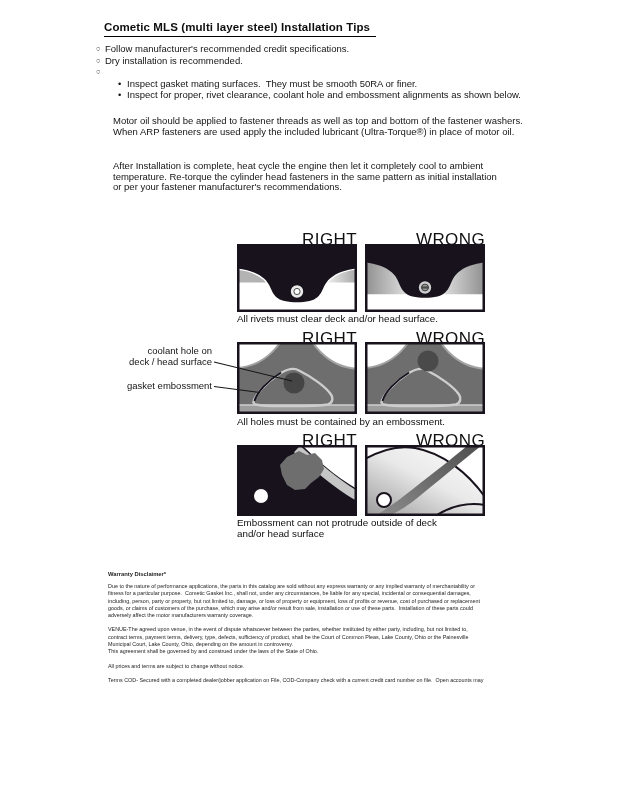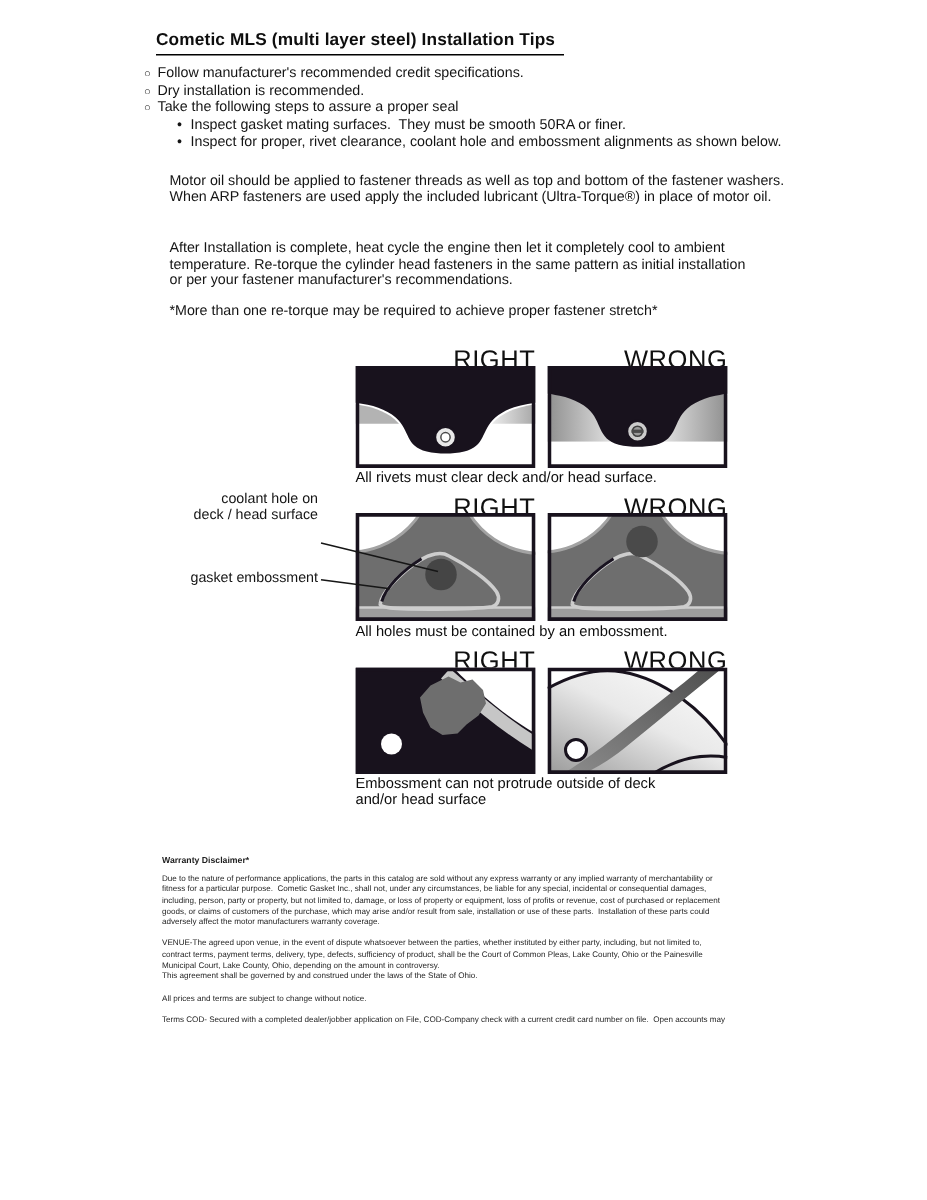--- a/index.html
+++ b/index.html
@@ -41,32 +41,31 @@
 </head>
 <body>
 
 <div class="page">
 
   <h1 class="abs title">Cometic MLS (multi layer steel) Installation Tips</h1>
 
   <div class="abs bullets">
     <div class="b"><span class="mk">○</span><span>Follow manufacturer's recommended credit specifications.</span></div>
     <div class="b"><span class="mk">○</span><span>Dry installation is recommended.</span></div>
-    <div class="b"><span class="mk">○</span><span>Take the following steps to assure a proper seal</span></div>
+    <div class="b"><span class="mk">○</span></div>
     <div class="b sub"><span class="mk">•</span><span>Inspect gasket mating surfaces.  They must be smooth 50RA or finer.</span></div>
     <div class="b sub"><span class="mk">•</span><span>Inspect for proper, rivet clearance, coolant hole and embossment alignments as shown below.</span></div>
   </div>
 
   <div class="abs diesel">
     <p>Motor oil should be applied to fastener threads as well as top and bottom of the fastener washers.
 When ARP fasteners are used apply the included lubricant (Ultra-Torque®) in place of motor oil.</p>
     <p class="gap">After Installation is complete, heat cycle the engine then let it completely cool to ambient
 temperature. Re-torque the cylinder head fasteners in the same pattern as initial installation
 or per your fastener manufacturer's recommendations.</p>
-    <p class="gap2">*More than one re-torque may be required to achieve proper fastener stretch*</p>
   </div>
 
   <div class="abs dlabel" style="left:237px;top:230px">RIGHT</div>
   <div class="abs dlabel" style="left:365px;top:230px">WRONG</div>
 
   <svg class="abs diag" style="left:237px;top:244px" width="120" height="68" viewBox="0 0 120 68" role="img">
     <defs>
       <linearGradient id="r1g" x1="0" y1="0" x2="1" y2="0">
         <stop offset="0" stop-color="#ececec"></stop>
           <stop offset="1" stop-color="#a6a6a6"></stop>
@@ -98,21 +97,21 @@
     <circle cx="60" cy="43.5" r="3.4" fill="#9b9b9b" stroke="#3f3f3f" stroke-width="1"></circle>
     <rect x="56" y="42.4" width="8" height="2.2" fill="#4a4a4a"></rect>
     <rect x="1.25" y="1.25" width="117.5" height="65.5" fill="none" stroke="var(--ink)" stroke-width="2.5"></rect>
   </svg>
 
   <div class="abs caption" style="left:237px;top:313px">All rivets must clear deck and/or head surface.</div>
 
   <div class="abs dlabel" style="left:237px;top:329px">RIGHT</div>
   <div class="abs dlabel" style="left:365px;top:329px">WRONG</div>
 
-  <div class="abs annot" style="top:328px">coolant hole on
+  <div class="abs annot" style="top:346px">coolant hole on
 deck / head surface</div>
   <div class="abs annot" style="top:381px">gasket embossment</div>
 
   <svg class="abs diag" style="left:237px;top:342px" width="120" height="72" viewBox="0 0 120 72" role="img">
     <rect width="120" height="72" fill="var(--grayBody)"></rect>
     <circle cx="-4" cy="-30" r="56" fill="#fff" stroke="#a3a3a3" stroke-width="2"></circle>
     <circle cx="124" cy="-30" r="57" fill="#fff" stroke="#a3a3a3" stroke-width="2"></circle>
     <rect y="63" width="120" height="9" fill="#9d9d9d"></rect>
     <line x1="0" y1="63" x2="120" y2="63" stroke="#cfcfcf" stroke-width="1.6"></line>
     <path d="M16.5,60.5 C17,54 29,40.5 43,31.5 C49.5,27.5 57,25.5 62,28.5 C75,35 89,45 94,52.5 C96.5,56.5 95.5,61 91,62.5 C78,64.5 29,64.5 21.5,63 C18,62.3 16.3,61.8 16.5,60.5 Z" fill="none" stroke="var(--embossLine)" stroke-width="2.4"></path>

